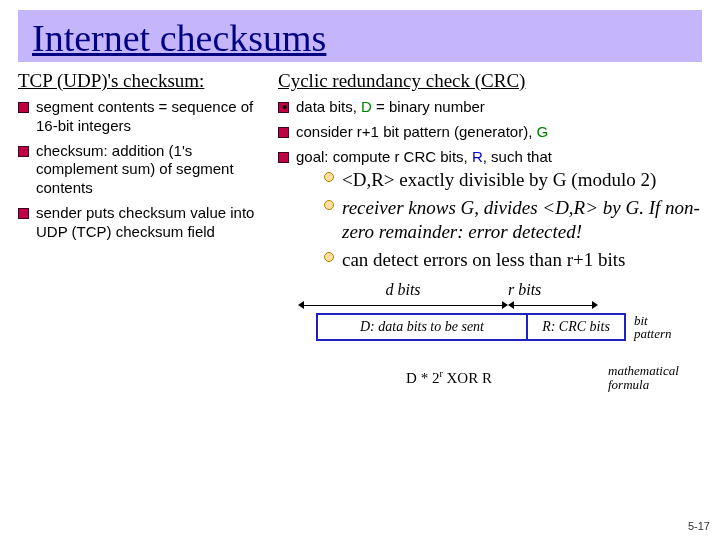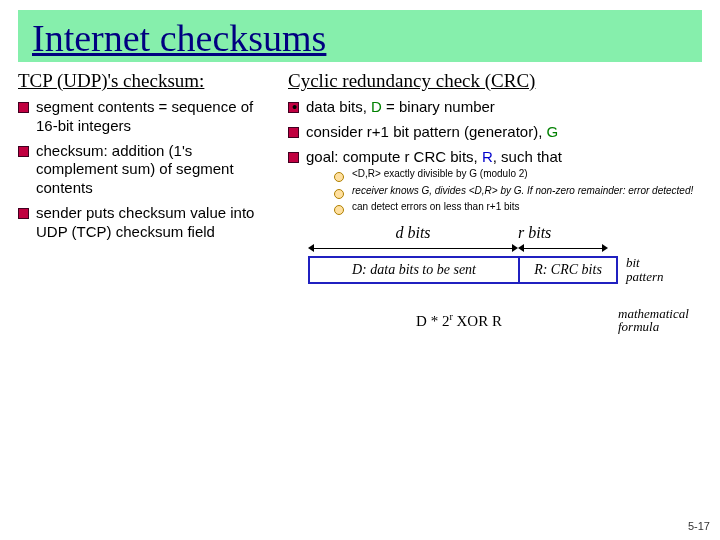--- a/index.html
+++ b/index.html
@@ -6,35 +6,34 @@
   body {
     width: 720px;
     height: 540px;
     background: #fff;
     font-family: "Comic Sans MS", "Comic Sans", cursive, sans-serif;
     color: #000;
     position: relative;
     overflow: hidden;
   }
   .title-bar {
-    background: #86efac;
+    background: #c4b5fd;
     margin: 10px 18px 8px 18px;
     padding: 6px 14px 2px 14px;
   }
   .title {
     font-family: Georgia, "Times New Roman", serif;
     font-size: 38px;
     color: #000080;
     text-decoration: underline;
     font-weight: normal;
   }
   .columns {
     display: flex;
     padding: 0 18px;
-    gap: 10px;
   }
   .left-col { width: 260px; }
   .right-col { flex: 1; }
   .subhead {
     font-family: Georgia, "Times New Roman", serif;
     font-size: 19px;
     text-decoration: underline;
     margin-bottom: 6px;
   }
   ul.square { list-style: none; padding: 0; margin: 0; }
@@ -52,23 +51,24 @@
     top: 4px;
     width: 9px;
     height: 9px;
     background: #c00040;
     border: 1px solid #400020;
   }
   ul.circle { list-style: none; padding: 0 0 0 28px; margin: 2px 0 6px 0; }
   ul.circle > li {
     position: relative;
     padding-left: 18px;
-    font-size: 10px;
+    font-size: 19px;
     line-height: 1.25;
     margin-bottom: 4px;
+    font-family: Liberation Serif, serif;
   }
   ul.circle > li::before {
     content: "";
     position: absolute;
     left: 0;
     top: 4px;
     width: 8px;
     height: 8px;
     border: 1px solid #b08000;
     border-radius: 50%;
@@ -114,20 +114,21 @@
     position: absolute;
     top: 0;
     border-top: 4px solid transparent;
     border-bottom: 4px solid transparent;
   }
   .arrow::after { right: 0; border-left: 6px solid #000; }
   .arrow .cap-l { left: 0; border-right: 6px solid #000; }
   .box-row {
     display: flex;
     border: 2px solid #2020c0;
+    margin-left: 18px;
   }
   .box-cell {
     font-family: Georgia, serif;
     font-style: italic;
     font-size: 14px;
     padding: 4px 6px;
     text-align: center;
     white-space: nowrap;
   }
   .box-d {

